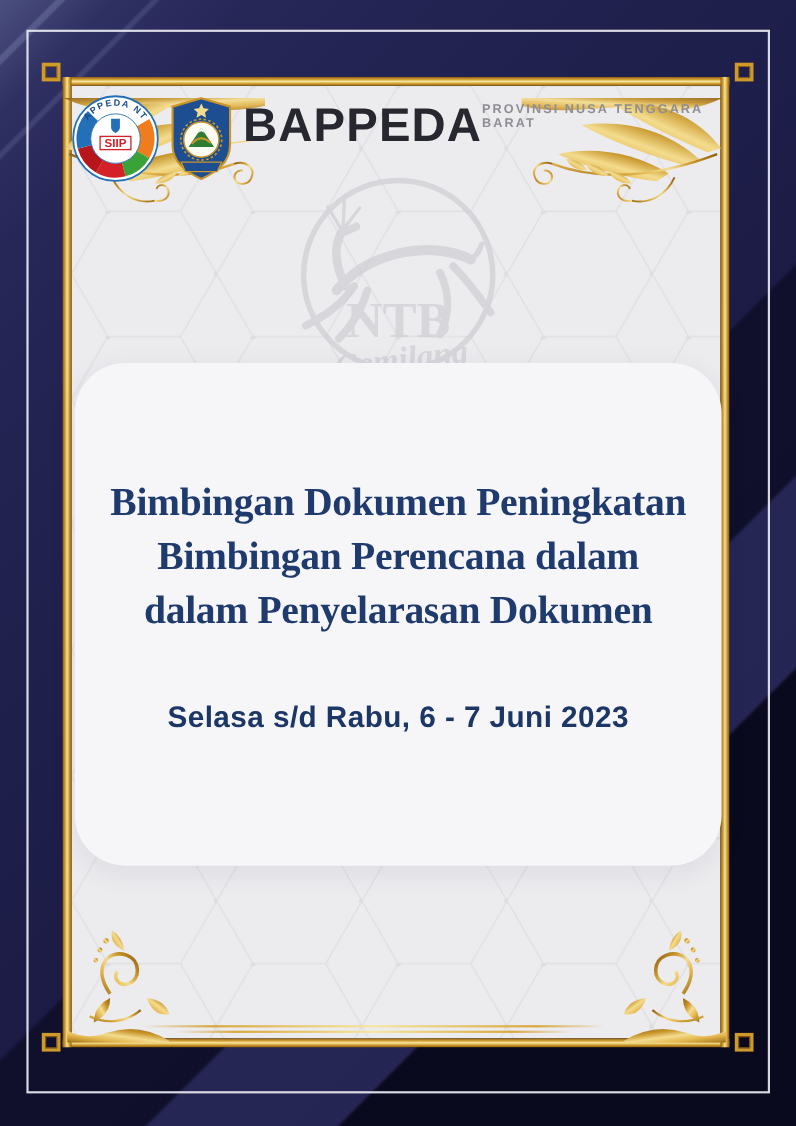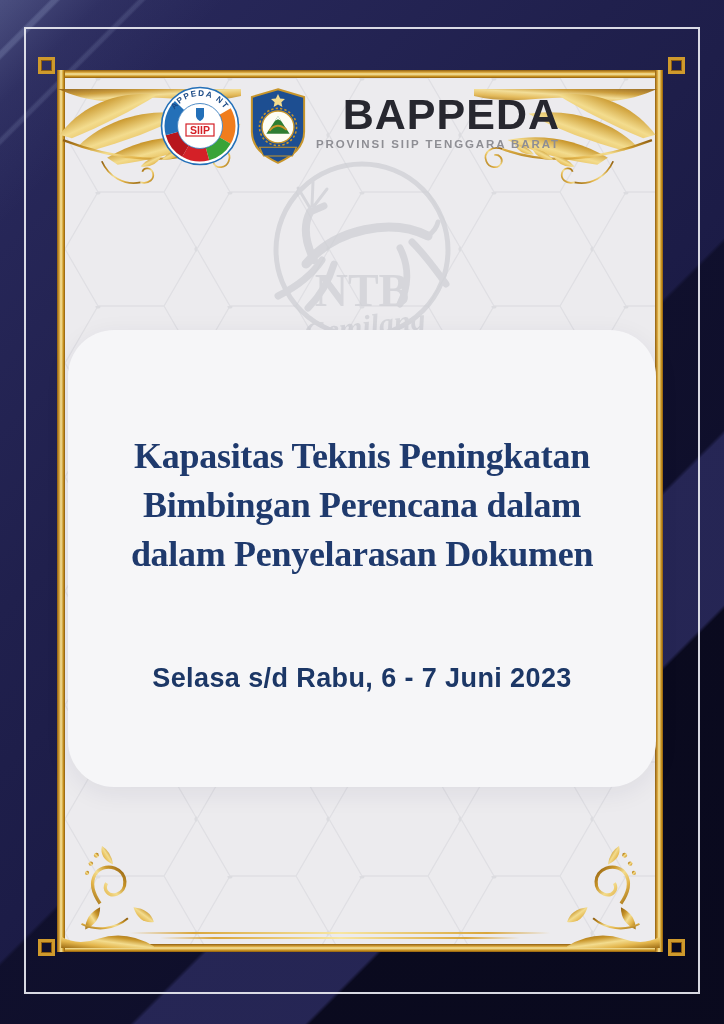--- a/index.html
+++ b/index.html
@@ -49,21 +49,21 @@
   
   .orn{position:absolute;pointer-events:none;}
   .orn-tl{left:56px;top:82px;width:185px;height:118px;}
   .orn-tr{left:474px;top:82px;width:185px;height:118px;transform:scaleX(-1);}
   .orn-bl{left:60px;top:846px;width:95px;height:102px;transform:scaleX(-1);}
   .orn-br{left:566px;top:846px;width:95px;height:102px;}
   
   .header{position:absolute;left:65px;top:86px;width:590px;display:flex;justify-content:center;align-items:flex-start;gap:8px;}
   .badge{width:80px;height:80px;flex:0 0 auto;}
   .shield{width:60px;height:80px;flex:0 0 auto;}
-  .agency{display:flex;flex-direction:column;justify-content:flex-start;padding-top:6px;text-align:right;}
+  .agency{display:flex;flex-direction:row;justify-content:flex-start;padding-top:6px;}
   .agency-name{
     font-family:"Liberation Sans",sans-serif;font-weight:700;font-size:43px;line-height:44px;
     color:#27272f;letter-spacing:1px;
   }
   .agency-sub{
     font-family:"Liberation Sans",sans-serif;font-weight:700;font-size:11.5px;
     color:#8e8e94;letter-spacing:1.9px;margin-top:2px;
   }
   
   .watermark{position:absolute;left:250px;top:158px;width:224px;height:190px;opacity:0.75;}
@@ -74,21 +74,21 @@
     box-shadow:0 6px 26px rgba(28,28,70,0.07);
     display:flex;flex-direction:column;align-items:center;
   }
   .title{
     margin-top:102px;text-align:center;
     font-family:"Liberation Serif","DejaVu Serif",serif;
     font-weight:700;font-size:36px;line-height:49px;
     color:#1f3a6d;letter-spacing:-0.3px;
   }
   .schedule{
-    margin-top:84px;text-align:center;
+    margin-top:58px;text-align:center;
     font-family:"Liberation Sans","DejaVu Sans",sans-serif;
     font-weight:700;font-size:27px;color:#1c3766;letter-spacing:0.4px;
   }
 </style>
 </head>
 <body>
 
 <svg width="0" height="0" style="position:absolute" aria-hidden="true">
   <defs>
     <linearGradient id="goldGrad" x1="0" y1="0" x2="1" y2="1">
@@ -205,21 +205,21 @@
     <circle cx="31" cy="41" r="16.5" fill="#fdfdf4" stroke="#c8952a" stroke-width="1.4"></circle>
     <circle cx="31" cy="41" r="19.2" fill="none" stroke="#c8952a" stroke-width="1.6" stroke-dasharray="2.4 2.2"></circle>
     <path d="M19,48 L31,30 L43,48 Z" fill="#2e7d32"></path>
     <path d="M28,34.5 L31,30 L34,34.5 L31,33 Z" fill="#ffffff"></path>
     <path d="M22,45 q8,-10 18,-1" stroke="#c8952a" stroke-width="2" fill="none"></path>
     <path d="M12,62 L50,62 L46,71 L16,71 Z" fill="#1d4e91" stroke="#c8952a" stroke-width="1.2"></path>
   </svg>
 
   <div class="agency">
     <div class="agency-name">BAPPEDA</div>
-    <div class="agency-sub">PROVINSI SIIP TENGGARA BARAT</div>
+    <div class="agency-sub">PROVINSI NUSA TENGGARA BARAT</div>
   </div>
 </div>
 
 <svg class="watermark" viewBox="0 0 224 190">
   <g stroke="#cfd0d5" fill="none" stroke-linecap="round">
     <circle cx="112" cy="92" r="86" stroke-width="5"></circle>
     <path d="M56,106 C86,70 142,60 178,78" stroke-width="9"></path>
     <path d="M64,102 C56,86 52,70 60,54" stroke-width="8"></path>
     <path d="M60,54 L74,48" stroke-width="7"></path>
     <path d="M60,50 l-12,-20 M62,48 l1,-24 M64,48 l13,-17" stroke-width="3"></path>
@@ -228,18 +228,18 @@
     <path d="M162,84 C176,98 186,112 196,126" stroke-width="7"></path>
     <path d="M150,90 C160,110 158,130 150,146" stroke-width="7"></path>
     <path d="M178,78 q8,-6 10,-14" stroke-width="5"></path>
   </g>
   <text x="112" y="148" text-anchor="middle" font-size="46" font-weight="bold" fill="#cfd0d5" font-family="Liberation Serif, serif">NTB</text>
   <text x="116" y="178" text-anchor="middle" font-size="30" font-style="italic" font-weight="bold" fill="#cfd0d5" font-family="Liberation Serif, serif" transform="rotate(-7 116 178)">Gemilang</text>
 </svg>
 
 <div class="card">
   <div class="title">
-    <div>Kapasitas Teknis Peningkatan</div>
+    <div>Bimbingan Dokumen Peningkatan</div>
     <div>Bimbingan Perencana dalam</div>
     <div>dalam Penyelarasan Dokumen</div>
   </div>
   <div class="schedule">Selasa s/d Rabu, 6 - 7 Juni 2023</div>
 </div>
 
 </body></html>

